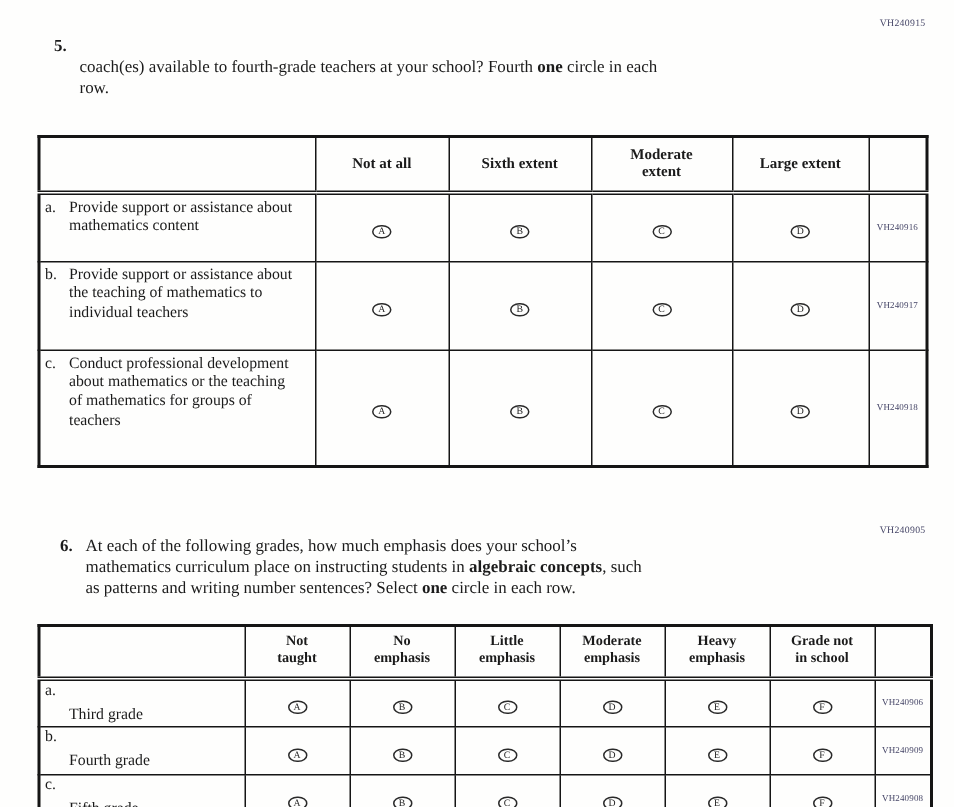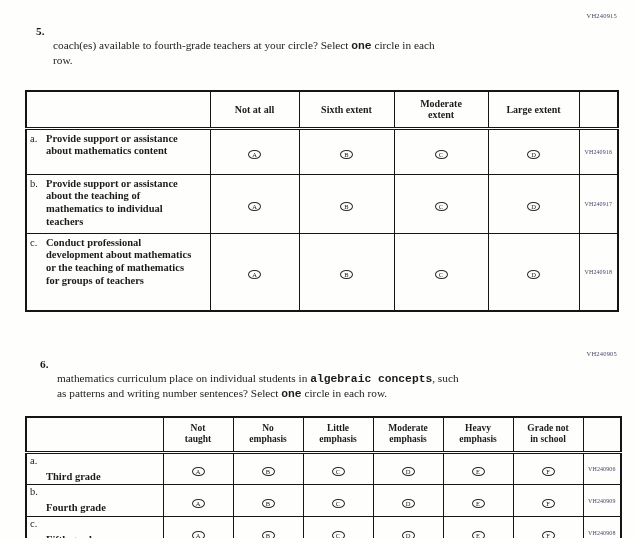--- a/index.html
+++ b/index.html
@@ -17,40 +17,40 @@
     font-family:"Liberation Serif", serif;
   }
   .vh-q5 { top:12px; }
   .vh-q6 { top:350px; }
 
   .q-text { position:absolute; display:flex; font-size:11.3px; line-height:14px; }
   .q5-text { top:24px; left:36px; }
   .q6-text { top:357px; left:40px; }
   .q-num { font-weight:bold; width:17px; flex:none; }
   .q-body { max-width:540px; }
-  .b { font-weight:bold;font-family:Liberation Mono, monospace; }
+  .b { font-weight:bold; }
 
   table { position:absolute; left:25px; border-collapse:collapse; table-layout:fixed;
           border:2px solid #151515; }
   .t5 { top:90px; width:592px; }
   .t6 { top:416px; width:595px;padding-left:10px; }
   th, td { border:1px solid #151515; }
   thead th {
     border-bottom:3px double #151515;
     font-weight:bold; text-align:center; vertical-align:middle;
   }
   .t5 thead th { height:37px; font-size:10px;  line-height:11.5px; }
   .t6 thead th { height:35px; font-size:9.5px; line-height:11px; }
 
   td.stub { text-align:left; vertical-align:top; padding:3px 4px 2px 3px;
             font-size:10.5px; line-height:12.9px; }
   .t6 td.stub { vertical-align:middle; padding-top:1px; padding-bottom:1px; }
   .labelrow { display:flex; }
   .prefix { width:16px; flex:none; }
-  .lbl { flex:none; width:150px;font-weight:bold; }
+  .lbl { flex:none; width:150px; }
   .t6 .lbl { width:110px;margin-top:16px; }
 
   td.opt { text-align:center; vertical-align:middle; }
   .circle {
     display:inline-block; width:13px; height:9.5px;
     border:1px solid #2a2a2a; border-radius:50%;
     font-size:6.5px; line-height:8.5px; text-align:center;
     color:#1b1b1b; cursor:pointer;
   }
   .t5 tr.ra td { height:46px; }
@@ -65,21 +65,21 @@
 <body>
 
 <div class="sheet">
 
   <div class="vh-code vh-q5">VH240915</div>
 
   <div class="q-text q5-text">
     <span class="q-num">5.</span>
     <div class="q-body">
       <br>
-      <span>coach(es) available to fourth-grade teachers at your circle? Select </span><span class="b">one</span><span> circle in each</span><br>
+      <span>coach(es) available to fourth-grade teachers at your school? Fourth </span><span class="b">one</span><span> circle in each</span><br>
       <span>row.</span>
     </div>
   </div>
 
   <table class="t5">
     <colgroup>
       <col style="width:184px">
         <col style="width:89px">
         <col style="width:95px">
       <col style="width:94px">
@@ -149,22 +149,22 @@
         <td class="code">VH240918</td>
       </tr>
     </tbody>
   </table>
 
   <div class="vh-code vh-q6">VH240905</div>
 
   <div class="q-text q6-text">
     <span class="q-num">6.</span>
     <div class="q-body">
-      <br>
-      <span>mathematics curriculum place on individual students in </span><span class="b">algebraic concepts</span><span>, such</span><br>
+      <span>At each of the following grades, how much emphasis does your school’s</span><br>
+      <span>mathematics curriculum place on instructing students in </span><span class="b">algebraic concepts</span><span>, such</span><br>
       <span>as patterns and writing number sentences? Select </span><span class="b">one</span><span> circle in each row.</span>
     </div>
   </div>
 
   <table class="t6">
     <colgroup>
       <col style="width:137px">
         <col style="width:70px">
         <col style="width:70px">
         <col style="width:70px">

